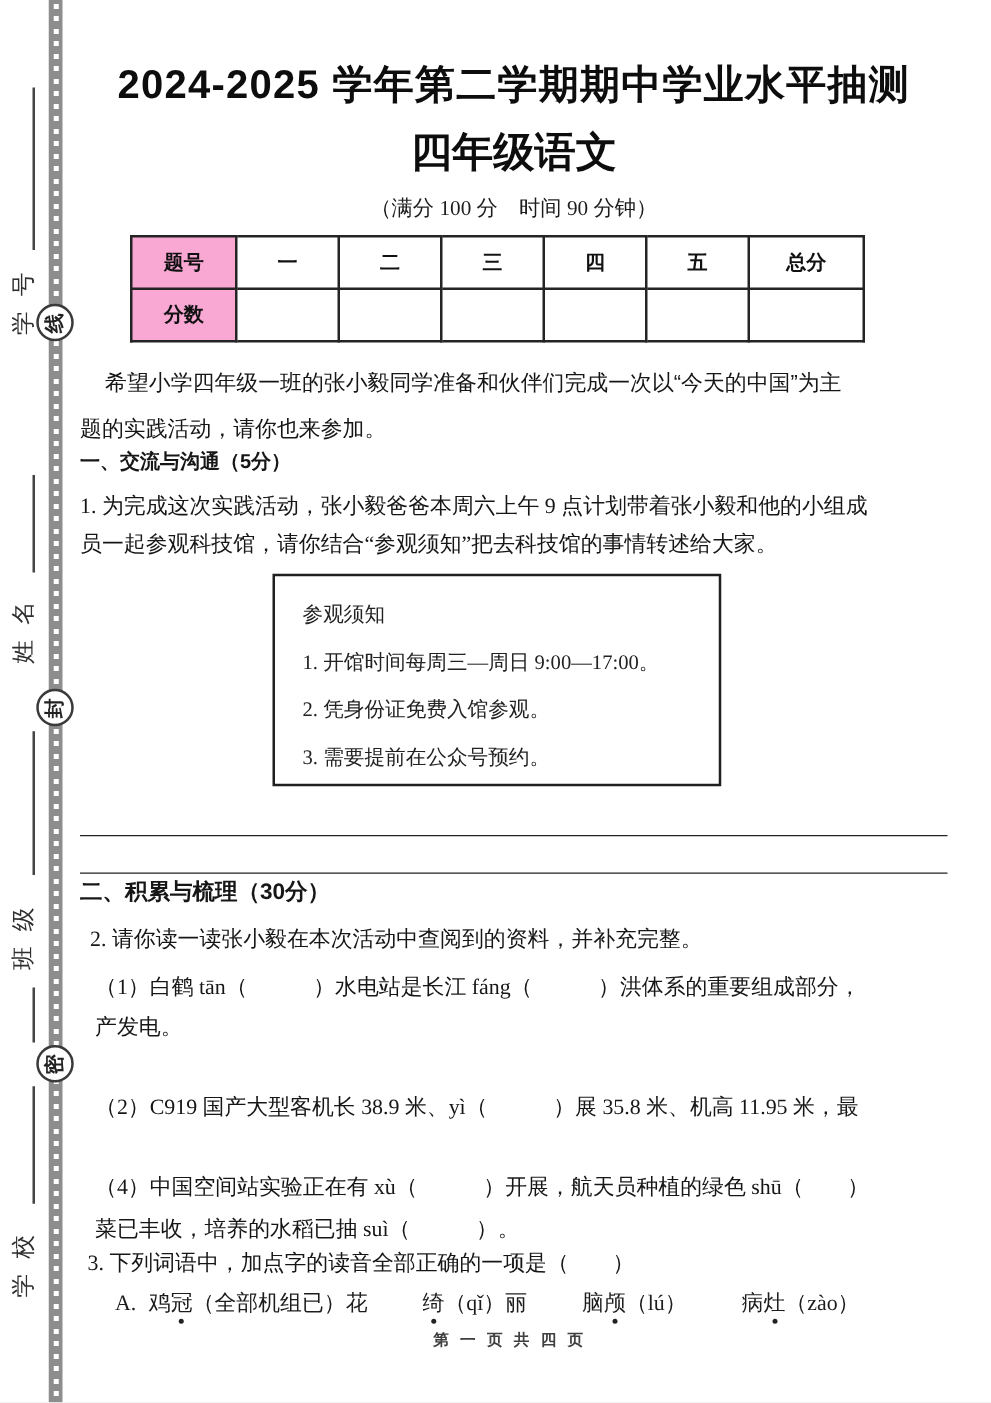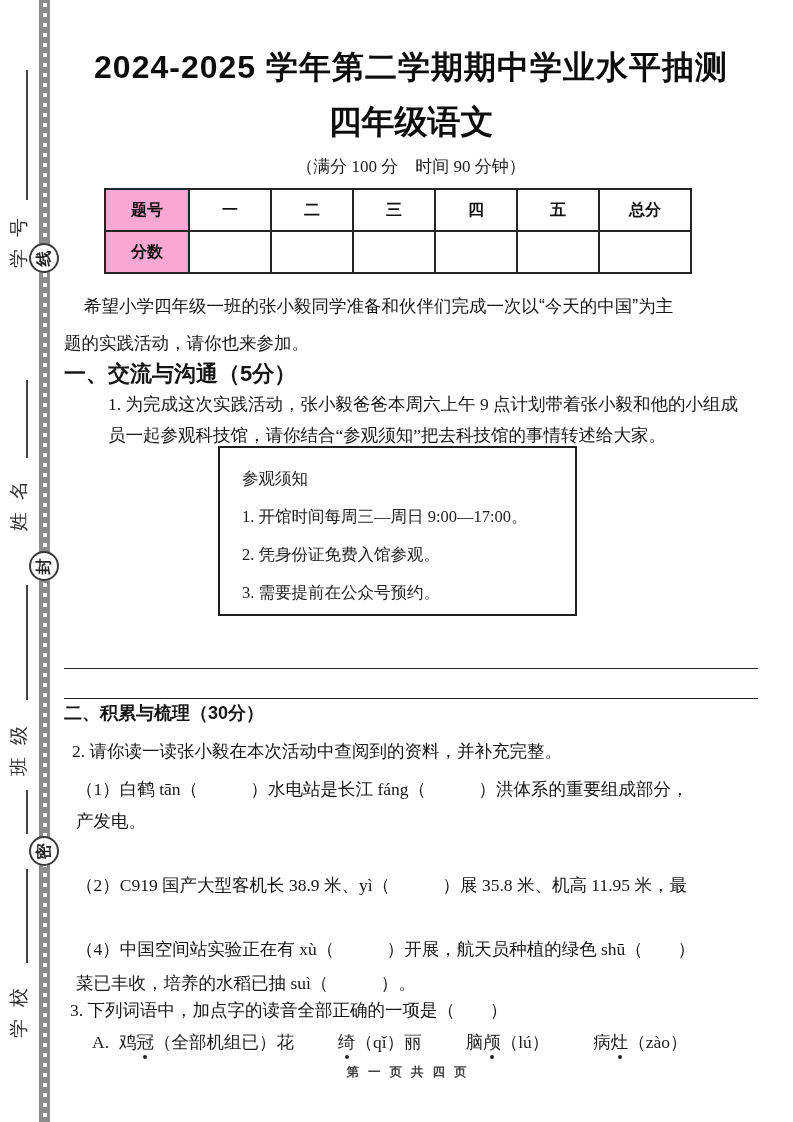--- a/index.html
+++ b/index.html
@@ -75,26 +75,26 @@
   .line { white-space:nowrap; }
 
   .sans-reg { font-family:"Liberation Sans", sans-serif; font-weight:normal; }
   .sans-bold { font-family:"Liberation Sans", sans-serif; font-weight:bold; }
   .serif { font-family:"Liberation Serif", serif; }
 
   .intro { left:64px; top:288px; width:700px; font-size:17.5px; }
   .intro .line { line-height:37px; }
   .intro .line.first { padding-left:20px; }
 
-  .h1 { left:64px; top:359px; font-size:22px; }
+  .h1 { left:64px; top:359px; font-size:16px; }
   .q1 { left:64px; top:389px; width:700px; font-size:17.5px; }
-  .q1 .line { line-height:31px;margin-left:44px; }
+  .q1 .line { line-height:31px; }
 
   .notice-box {
-    position:absolute; left:218px; top:446px; width:359px; height:170px;
+    position:absolute; left:218px; top:459px; width:359px; height:170px;
     border:2px solid #1f1f1f; padding:12px 0 0 22px;
     font-size:16.5px; color:#222;
   }
   .notice-box .nline { line-height:38px; white-space:nowrap; }
 
   .ans-line { position:absolute; left:64px; width:694px; height:0; border-top:1.5px solid #222; }
 
   .h2 { left:64px; top:701px; font-size:18px; }
   .q2intro { left:72px; top:739px; width:690px; font-size:17.5px; }
 

